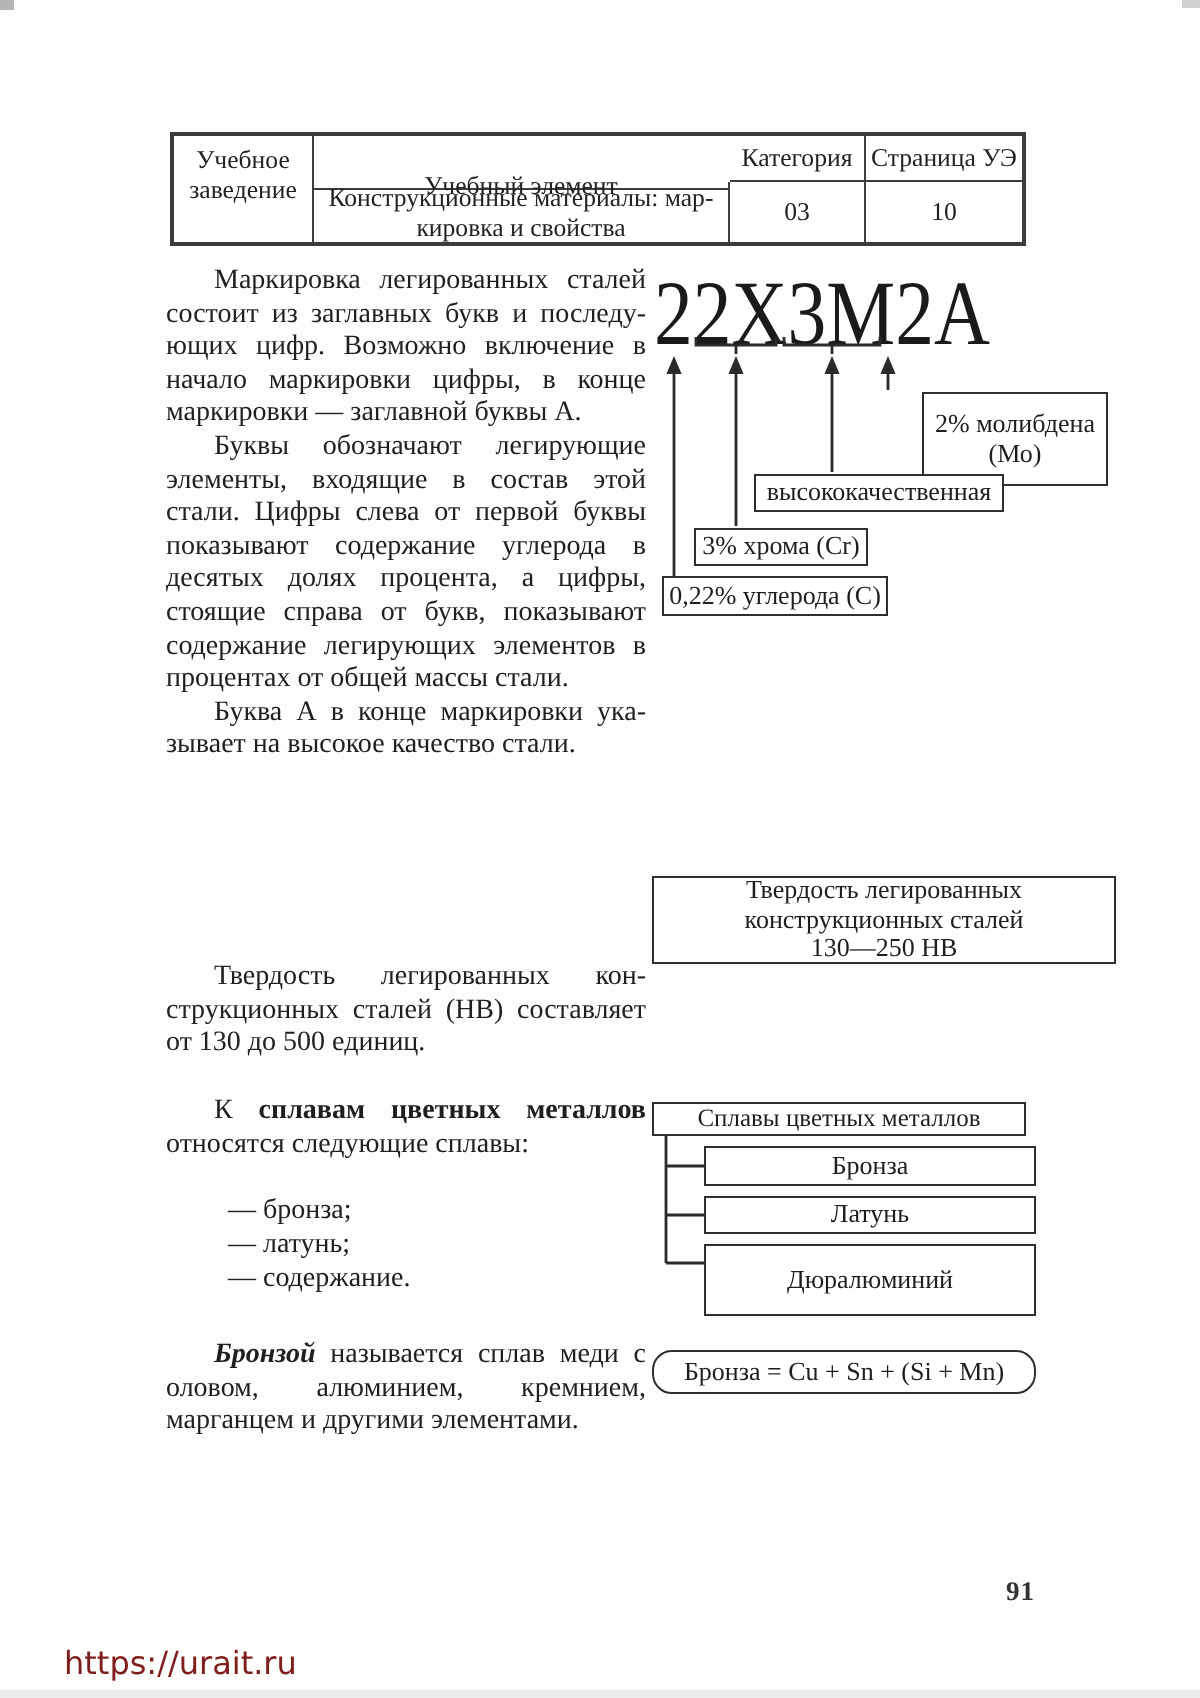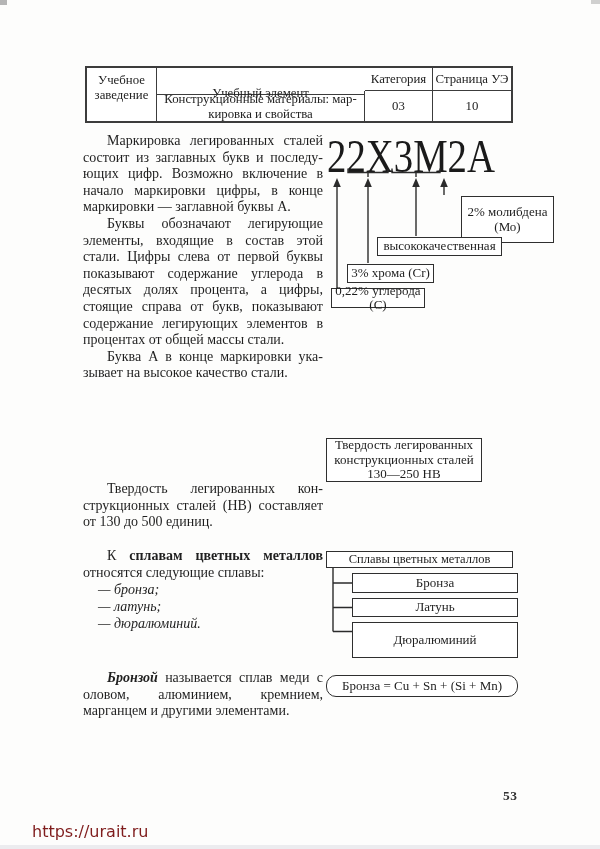--- a/index.html
+++ b/index.html
@@ -11,21 +11,21 @@
              display:grid;grid-template-columns:70px 208px 68px 1fr;grid-template-rows:23px 1fr;
              background:#fff;box-sizing:border-box;}
   .cell{display:flex;align-items:center;justify-content:center;text-align:center;
         font-size:12.8px;line-height:1.16;color:#222;box-sizing:border-box;padding:1px 2px;}
   .cell.school{grid-row:1/3;grid-column:1;border-right:1.6px solid #3c3c3c;align-items:flex-start;padding-top:5px;}
   .cell.bb{border-bottom:1.6px solid #3c3c3c;}
   .cell.br{border-right:1.6px solid #3c3c3c;}
   
   .textcol{width:240px;font-size:14px;line-height:16.6px;text-align:justify;}
   .textcol p{margin:0;text-indent:24px;}
-  .list{margin:0;padding-left:15px;font-style:italic;}
+  .list{margin:16px;padding-left:15px;}
   .list div{line-height:17px;}
   b.lead{font-weight:bold;}
   .bi{font-weight:bold;font-style:italic;}
   
   .dbox{border:1.5px solid #2f2f2f;background:#fff;display:flex;align-items:center;justify-content:center;
         text-align:center;font-size:13px;line-height:14.5px;color:#1e1e1e;box-sizing:border-box;padding:0 2px;}
   .marking-svg text{font-family:"Liberation Serif", serif;fill:#1a1a1a;}
   .overlay{left:0;top:0;pointer-events:none;}
   .pagenum{font-size:13.5px;font-weight:600;letter-spacing:.5px;color:#333;}
   .watermark{font-family:"DejaVu Sans", sans-serif;font-size:16px;color:#7f1d1d;}
@@ -75,45 +75,45 @@
       <polygon points="337,178 333.2,187 340.8,187"></polygon>
       <polygon points="368,178 364.2,187 371.8,187"></polygon>
       <polygon points="416,178 412.2,187 419.8,187"></polygon>
       <polygon points="444,178 440.2,187 447.8,187"></polygon>
     </g>
   </svg>
 
   <div class="abs dbox" style="left:425px;top:196px;width:93px;height:47px;margin-left:36px;">2% молибдена (Мо)</div>
   <div class="abs dbox" style="left:377px;top:237px;width:125px;height:19px;">высококачественная</div>
   <div class="abs dbox" style="left:347px;top:264px;width:87px;height:19px;">3% хрома (Cr)</div>
-  <div class="abs dbox" style="left:331px;top:288px;width:94px;height:20px;">0,22% углерода (С)</div>
+  <div class="abs dbox" style="left:331px;top:288px;width:113px;height:20px;">0,22% углерода (С)</div>
 
   <div class="abs textcol" style="left:83px;top:436px;margin-top:45px;">
     <p>Твердость легированных кон­струкционных сталей (НВ) состав­ляет от 130 до 500 единиц.</p>
   </div>
-  <div class="abs dbox" style="left:326px;top:438px;width:156px;height:44px;flex-direction:column;">
+  <div class="abs dbox" style="left:326px;top:438px;width:232px;height:44px;flex-direction:column;">
     <div>Твердость легированных</div>
     <div>конструкционных сталей</div>
     <div>130—250 НВ</div>
   </div>
 
   <div class="abs textcol" style="left:83px;top:548px;">
     <p><span>К </span><b class="lead">сплавам цветных металлов</b><span> относятся следующие сплавы:</span></p>
     <div class="list">
       <div>— бронза;</div>
       <div>— латунь;</div>
-      <div>— дюралюминий.</div>
+      <div>— содержание.</div>
     </div>
   </div>
   <div class="abs dbox" style="left:326px;top:551px;width:187px;height:17px;font-size:12.5px;">Сплавы цветных металлов</div>
   <div class="abs dbox" style="left:352px;top:573px;width:166px;height:20px;">Бронза</div>
   <div class="abs dbox" style="left:352px;top:598px;width:166px;height:19px;">Латунь</div>
   <div class="abs dbox" style="left:352px;top:622px;width:166px;height:36px;">Дюралюминий</div>
 
   <div class="abs dbox" style="left:326px;top:675px;width:192px;height:22px;border-radius:10px;">Бронза = Cu + Sn + (Si + Mn)</div>
   <div class="abs textcol" style="left:83px;top:670px;">
     <p><span class="bi">Бронзой</span><span> называется сплав меди с оловом, алюминием, кремнием, марганцем и другими элементами.</span></p>
   </div>
 
-  <div class="abs pagenum" style="left:503px;top:788px;">53</div>
+  <div class="abs pagenum" style="left:503px;top:788px;">91</div>
   <div class="abs watermark" style="left:32px;top:822px;">https://urait.ru</div>
 
 </div>
 
 </body></html>

